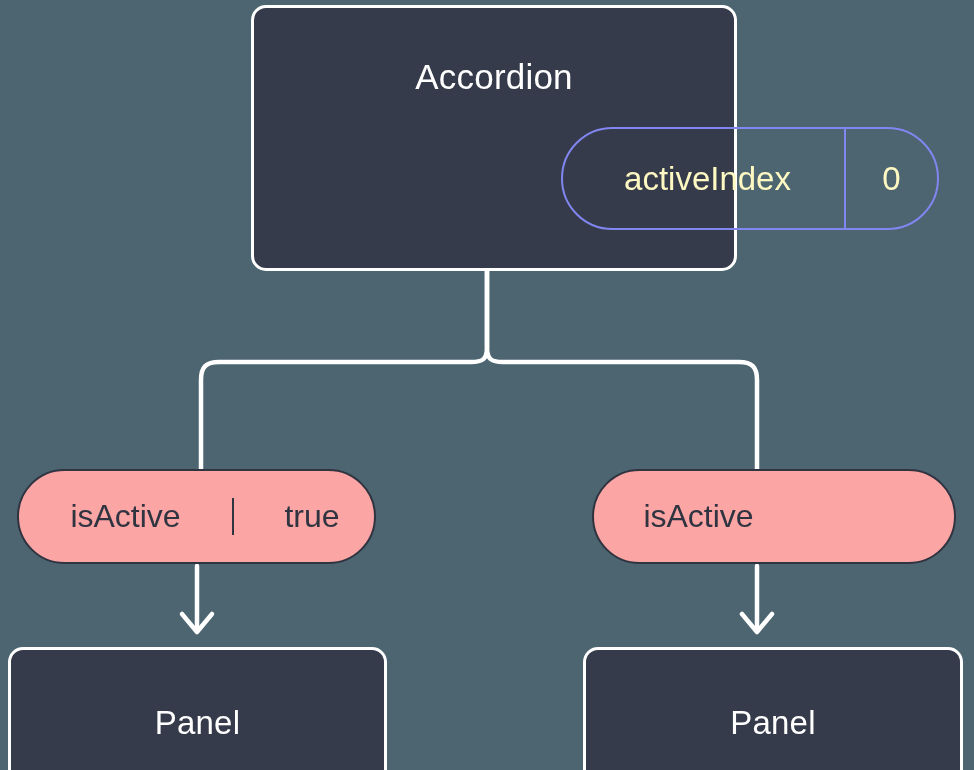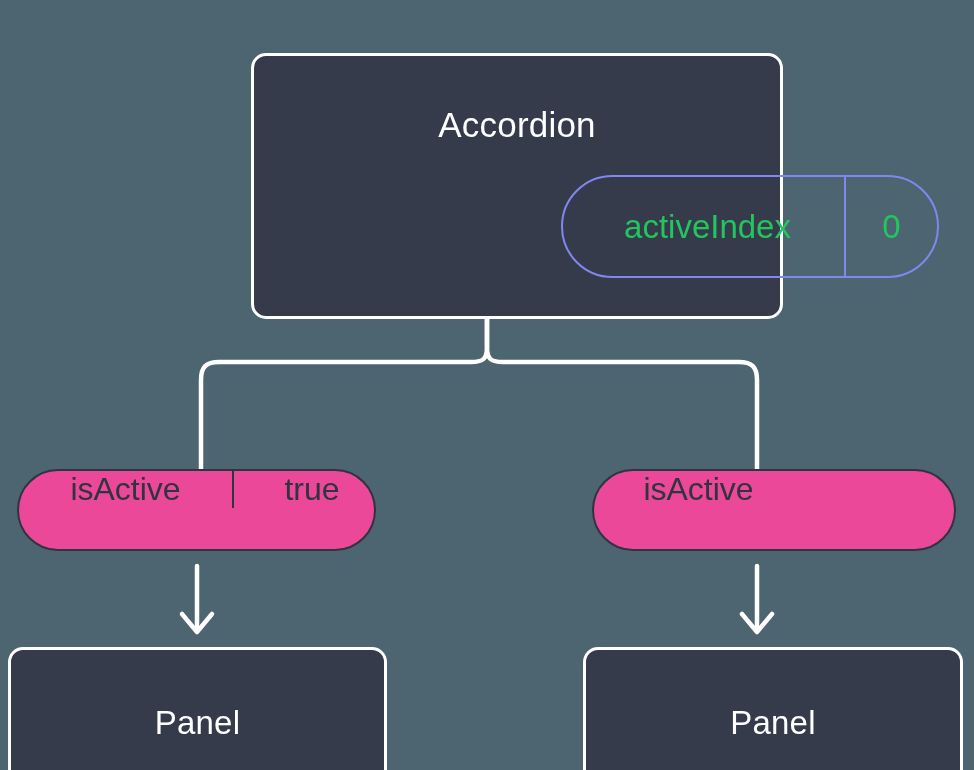--- a/index.html
+++ b/index.html
@@ -29,23 +29,22 @@
     position: absolute;
     box-sizing: border-box;
     background: #353b4a;
     border: 3px solid #ffffff;
     border-radius: 15px;
   }
 
   #accordion-box {
     left: 251px;
     top: 5px;
-    width: 532px;
+    width: 486px;
     height: 266px;
-    margin-top: 48px;
   }
 
   .node-title {
     position: absolute;
     left: 0;
     width: 100%;
     text-align: center;
     color: #ffffff;
     font-size: 35px;
     font-weight: 500;
@@ -68,45 +67,45 @@
     left: 307px;
     top: 119px;
     width: 378px;
     height: 103px;
   }
   .pill-outline .pill-key,
   .pill-outline .pill-val {
     display: flex;
     align-items: center;
     justify-content: center;
-    color: #22c55e;
+    color: #fef9c3;
     font-size: 33px;
     font-weight: 400;
     white-space: nowrap;
   }
   .pill-outline .pill-key {
     width: 281px;
     padding-left: 8px;
     box-sizing: border-box;
   }
   .pill-outline .pill-val {
     flex: 1;
     border-left: 2px solid #8186f0;
   }
 
   
   .pill-filled {
     position: absolute;
     box-sizing: border-box;
     display: flex;
-    align-items: flex-start;
-    background: #ec4899;
+    align-items: center;
+    background: #fca5a5;
     border: 2px solid #2f3440;
     border-radius: 999px;
-    height: 82px;
+    height: 95px;
   }
   #isactive-pill-left  { left: 17px;  top: 469px; width: 359px; }
   #isactive-pill-right { left: 592px; top: 469px; width: 364px; }
 
   .pill-filled .pill-key,
   .pill-filled .pill-val {
     display: flex;
     align-items: center;
     justify-content: center;
     color: #2f3440;

